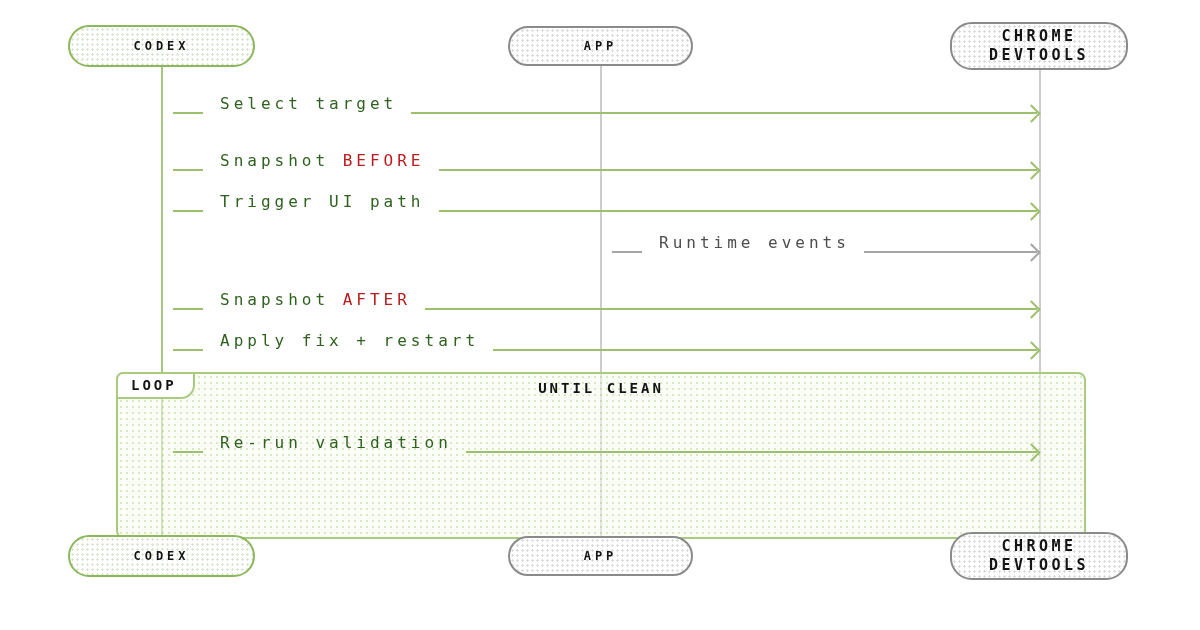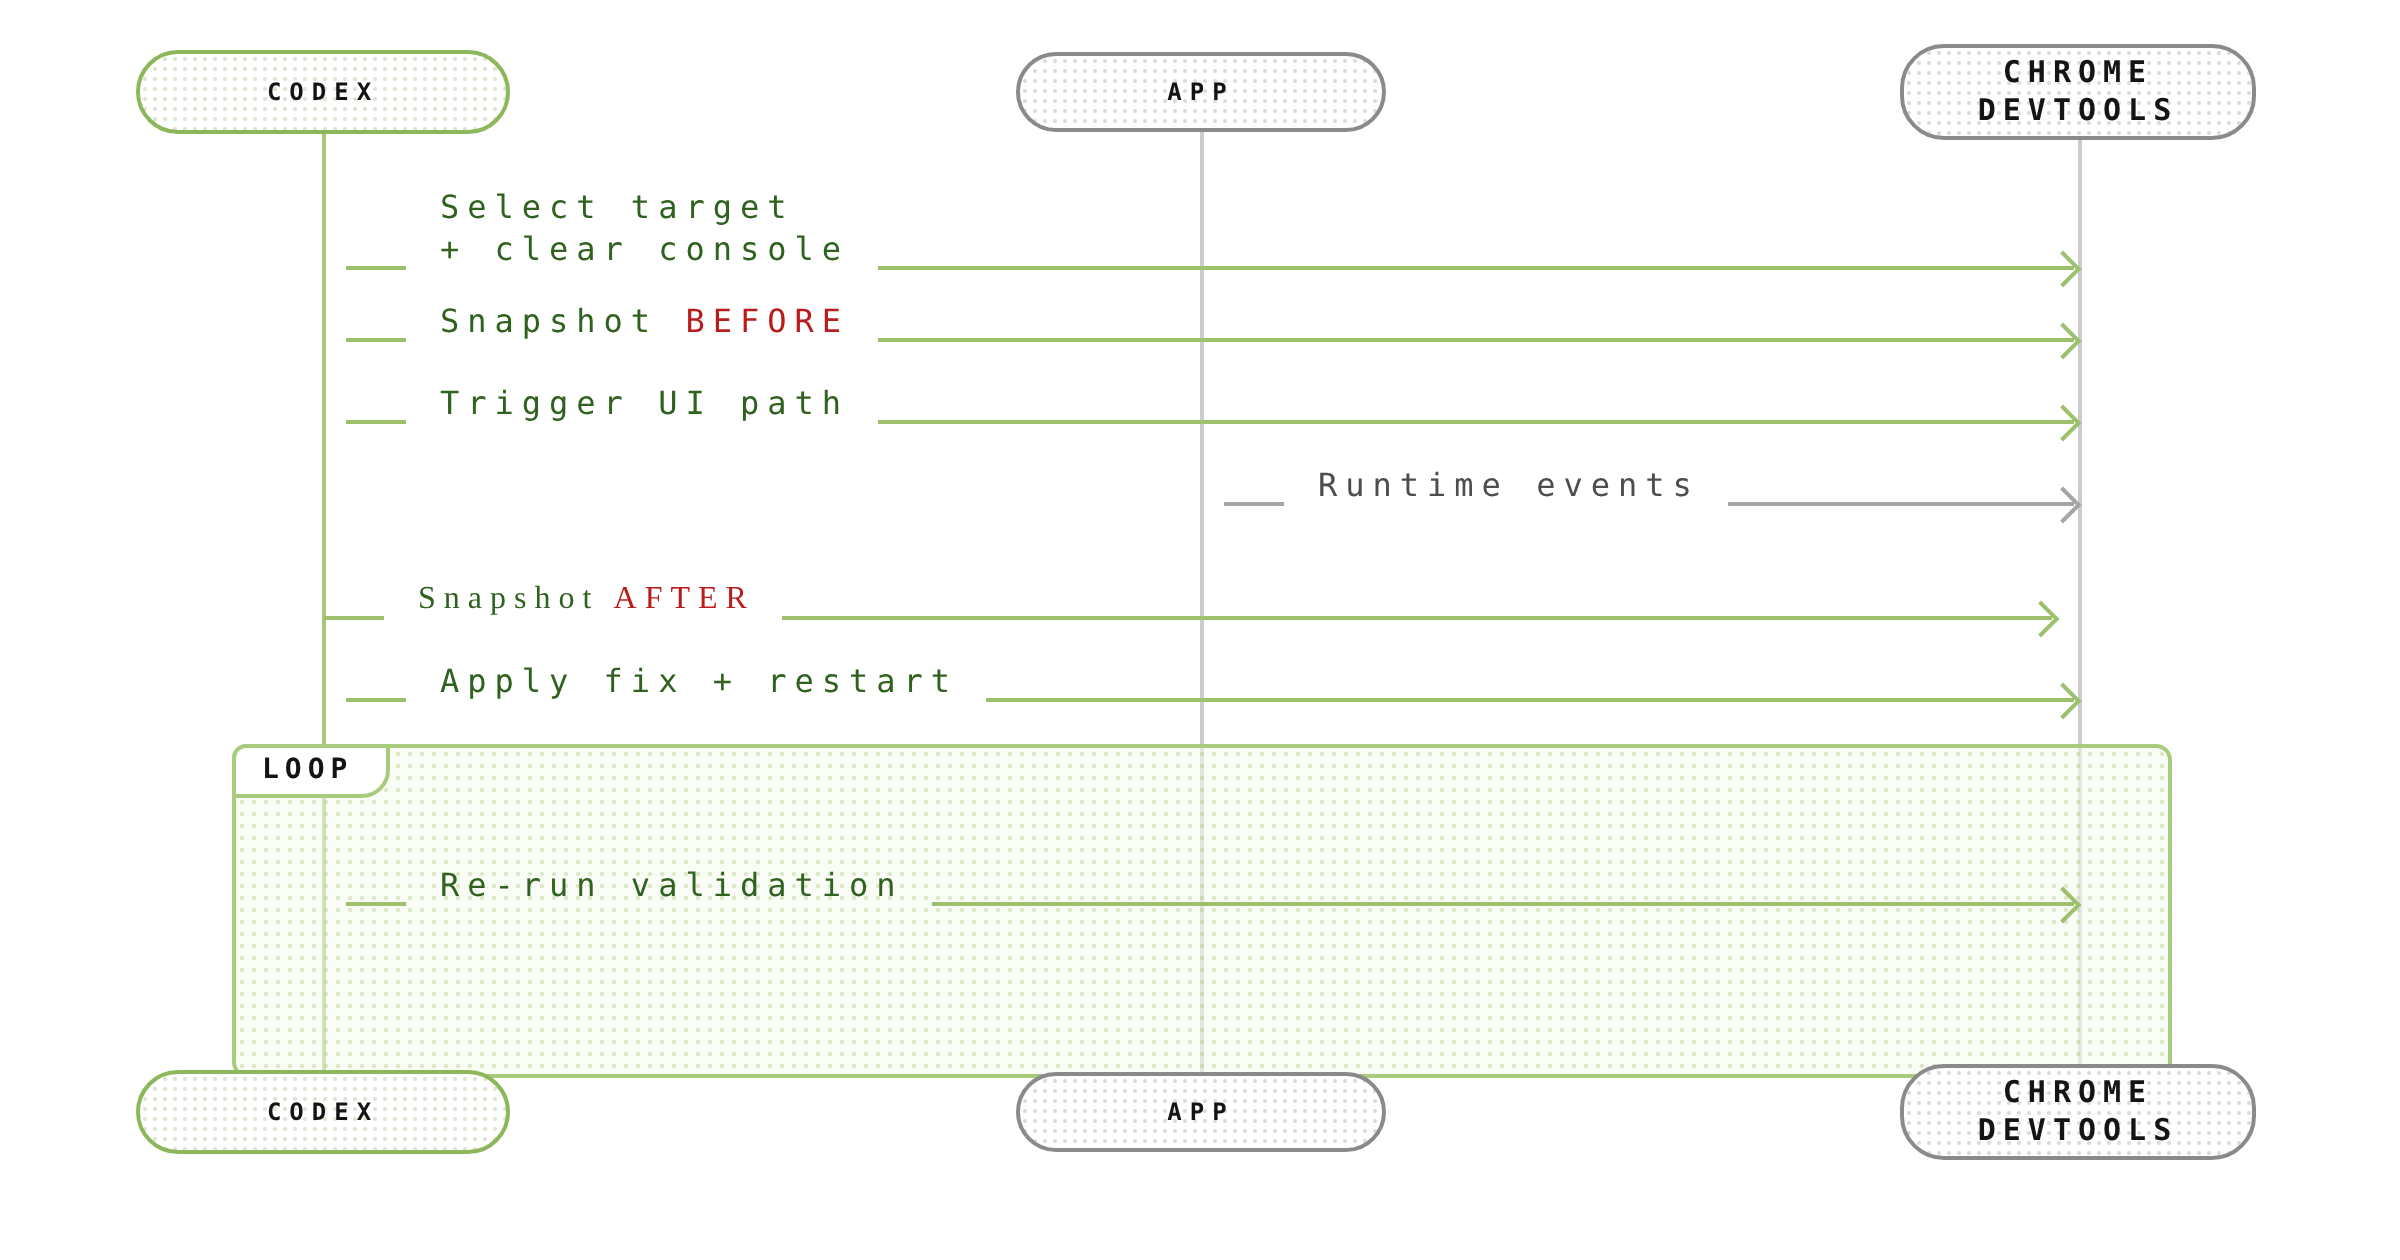--- a/index.html
+++ b/index.html
@@ -122,25 +122,26 @@
 <body>
 
 <div class="stage">
 
   <div class="lifeline green" style="left:161px; top:67px; height:468px;"></div>
   <div class="lifeline gray" style="left:600px; top:66px; height:470px;"></div>
   <div class="lifeline gray" style="left:1039px; top:70px; height:462px;"></div>
 
   <div class="loop-box">
     <div class="loop-tab">LOOP</div>
+    <div class="loop-cond">UNTIL CLEAN</div>
   </div>
 
   <div class="msg green" style="left:173px; top:93px; width:864px;">
     <span class="dash"></span>
-    <span class="lbl"><span>Select target</span><span class="row2">+ clear console</span></span>
+    <span class="lbl"><span>Select target</span></span>
     <span class="line">
         <span class="head"></span>
       </span>
   </div>
 
   <div class="msg green" style="left:173px; top:150px; width:864px;">
     <span class="dash"></span>
     <span class="lbl"><span>Snapshot</span> <span class="accent">BEFORE</span></span>
     <span class="line">
         <span class="head"></span>
@@ -156,21 +157,21 @@
   </div>
 
   <div class="msg gray" style="left:612px; top:232px; width:425px;">
     <span class="dash"></span>
     <span class="lbl"><span>Runtime events</span></span>
     <span class="line">
         <span class="head"></span>
       </span>
   </div>
 
-  <div class="msg green" style="left:162px; top:289px; width:864px;font-family:Liberation Serif, serif;">
+  <div class="msg green" style="left:173px; top:289px; width:864px;">
     <span class="dash"></span>
     <span class="lbl"><span>Snapshot</span> <span class="accent">AFTER</span></span>
     <span class="line">
         <span class="head"></span>
       </span>
   </div>
 
   <div class="msg green" style="left:173px; top:330px; width:864px;">
     <span class="dash"></span>
     <span class="lbl">Apply fix + restart</span>

